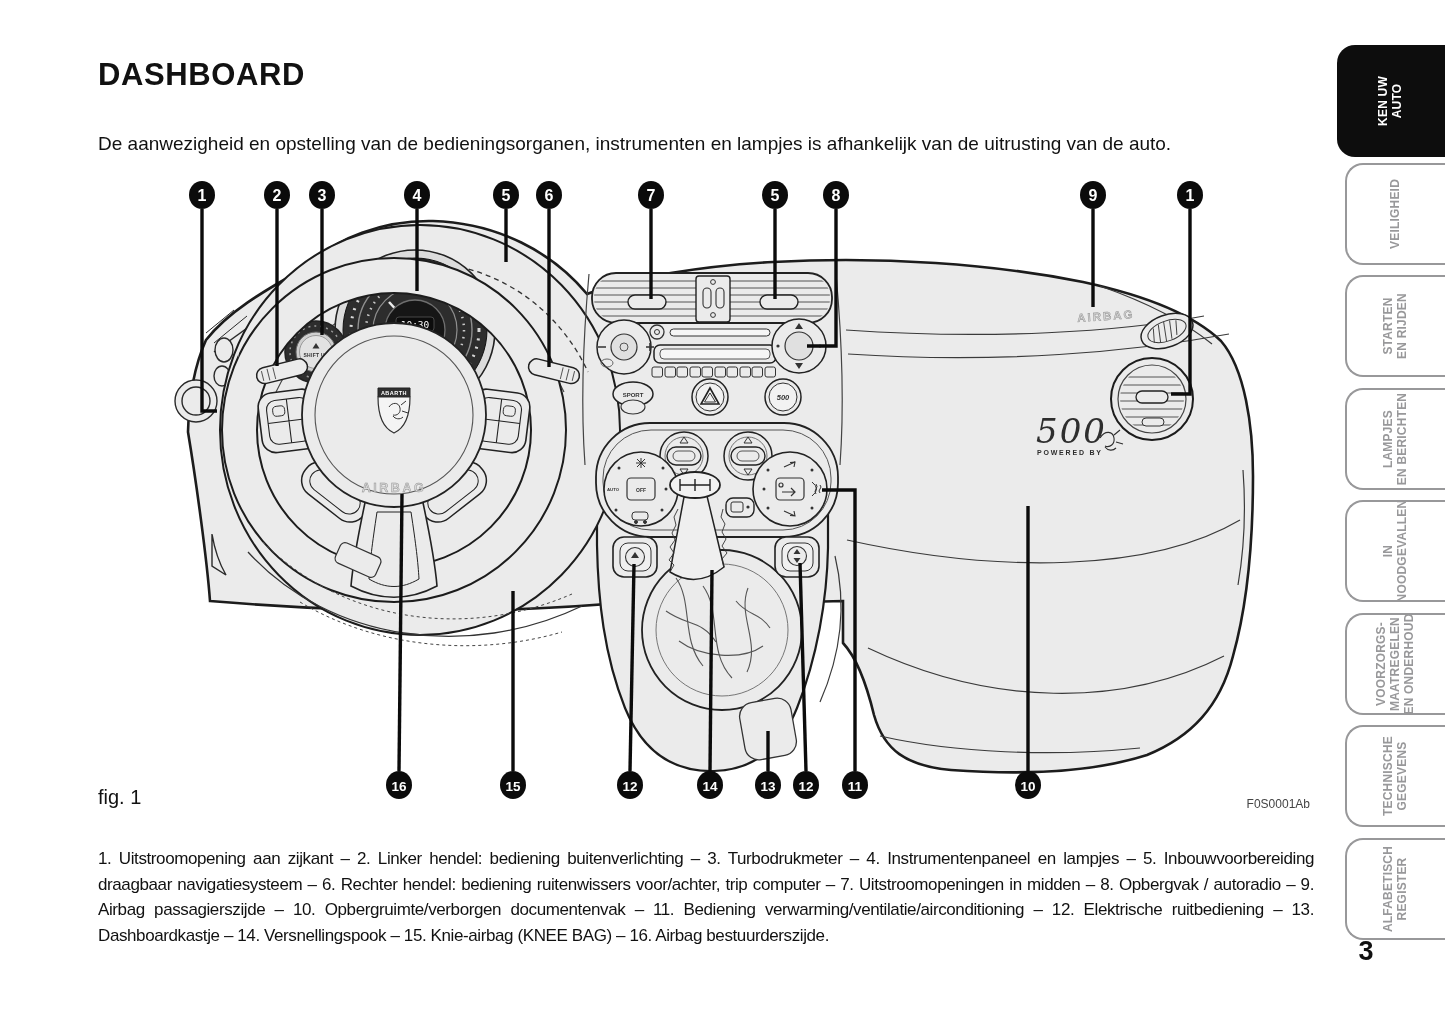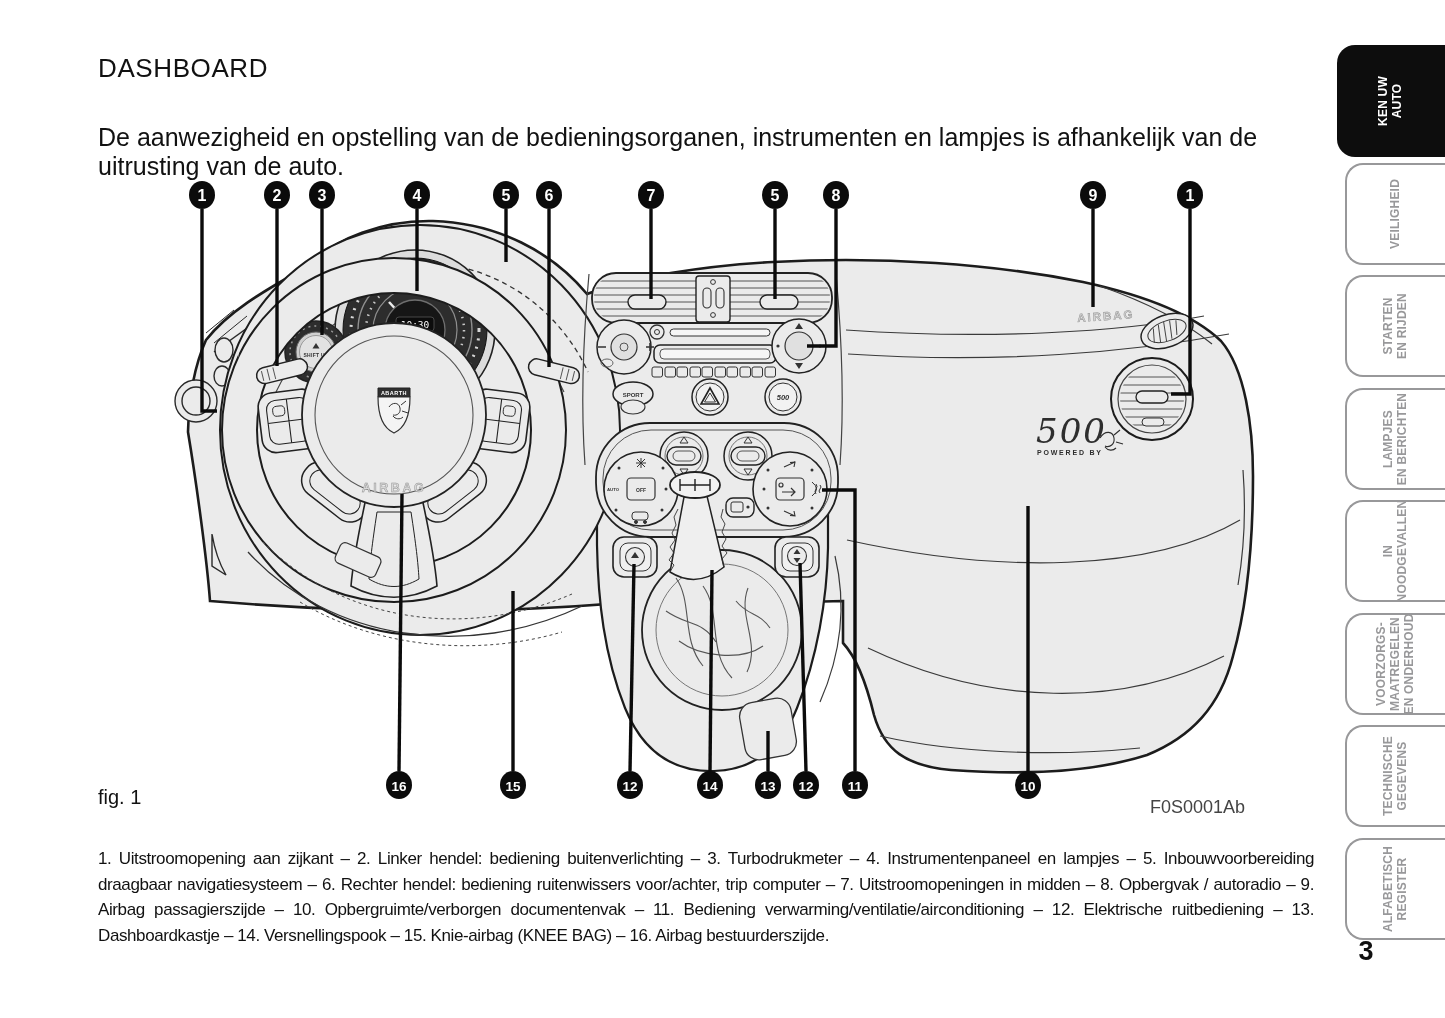--- a/index.html
+++ b/index.html
@@ -1,23 +1,23 @@
 <!DOCTYPE html>
 <html><head>
 <meta charset="utf-8">
 <style>
   html,body{margin:0;padding:0}
   body{
     width:1445px;height:1018px;position:relative;background:#fff;
     font-family:"Liberation Sans",sans-serif;color:#111;overflow:hidden;
   }
-  .title{position:absolute;left:98px;top:36px;font-size:26px;font-weight:400;letter-spacing:.6px}
-  .intro{position:absolute;left:98px;top:98px;width:1190px;font-size:25px}
+  .title{position:absolute;left:98px;top:36px;font-size:31px;font-weight:700;letter-spacing:.6px}
+  .intro{position:absolute;left:98px;top:114px;width:1190px;font-size:19px}
   .figlabel{position:absolute;left:98px;top:786px;font-size:20px}
-  .figcode{position:absolute;left:1150px;top:797px;width:160px;font-size:18px;color:#444;}
+  .figcode{position:absolute;left:1150px;top:797px;width:160px;font-size:12px;color:#444;text-align:right}
   .legend{position:absolute;left:98px;top:829px;width:1216px;font-size:17px;line-height:25.5px;
           text-align:justify;letter-spacing:-.4px}
   .pagenum{position:absolute;left:1344px;top:936px;width:44px;font-size:27px;font-weight:bold;text-align:center}
   .tab{position:absolute;right:0;width:100px;box-sizing:border-box;background:#fff;
        border:2.5px solid #98989a;border-right:none;border-radius:18px 0 0 18px}
   .tab.active{background:#0d0d0d;border:none;width:108px}
   .tab-label{position:absolute;top:50%;left:50%;transform:translate(-50%,-50%) rotate(-90deg);
        font-weight:bold;font-size:12px;line-height:1.15;letter-spacing:.2px;color:#98989a;
        text-align:center;white-space:pre}
   .tab.active .tab-label{color:#fff}

